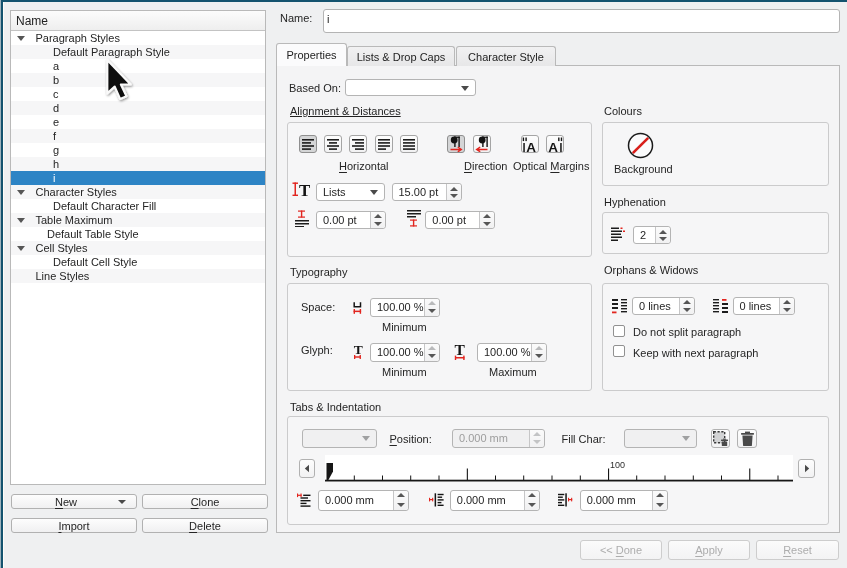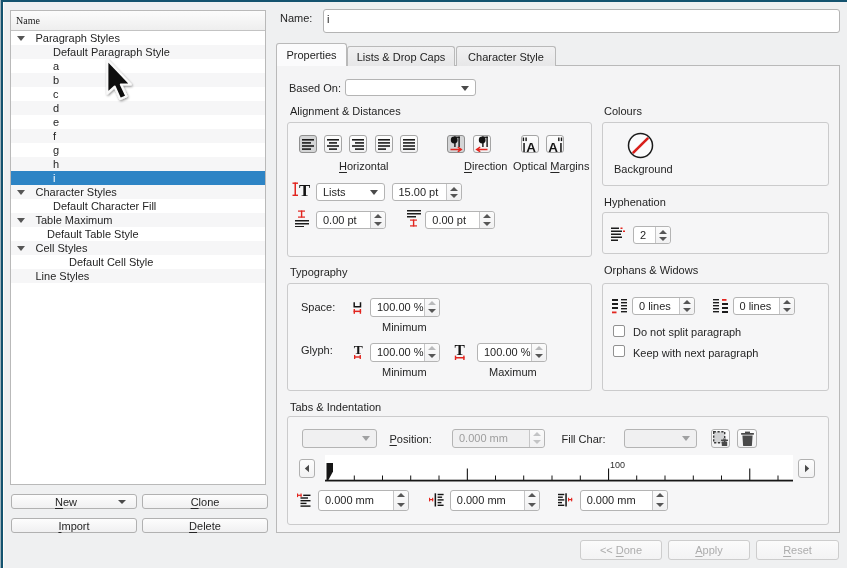--- a/index.html
+++ b/index.html
@@ -7,21 +7,21 @@
 body { position:relative; background:#eff0f1; font-family:"Liberation Sans", sans-serif; color:#232323; overflow:hidden; }
 .abs { position:absolute; }
 
 .btop { left:0; top:0; width:847px; height:2px; background:#14536f; }
 .bleft { left:0; top:0; width:3px; height:568px; background:#14536f; }
 .bleft0 { left:0; top:0; width:1px; height:568px; background:#9fb3bd; }
 .binner { left:3px; top:2px; width:1px; height:566px; background:#fffdf8; }
 
 
 .tree { left:10px; top:10px; width:256px; height:475px; background:#ffffff; border:1px solid #b9b9b9; }
-.thead { left:0; top:0; width:254px; height:20px; background:linear-gradient(#fcfcfc,#eeeeee); border-bottom:1px solid #c3c3c3; font-size:10px; color:#232323; line-height:20px; padding-left:5px;font-family:Liberation Serif, serif; }
+.thead { left:0; top:0; width:254px; height:20px; background:linear-gradient(#fcfcfc,#eeeeee); border-bottom:1px solid #c3c3c3; font-size:12px; color:#232323; line-height:20px; padding-left:5px; }
 .trow { left:1px; width:254px; height:14px; font-size:11px; line-height:14px; color:#252525; }
 .alt { background:#f6f6f7; }
 .sel { background:#2d84c5; color:#ffffff; }
 .exp { position:absolute; left:17px; width:0; height:0; border-left:4.5px solid transparent; border-right:4.5px solid transparent; border-top:5px solid #565656; }
 
 
 .btn { background:linear-gradient(#fdfdfd,#f0f0f1); border:1px solid #b1b1b1; border-radius:3px; font-size:11px; color:#252525; text-align:center; }
 .btn.dis { background:linear-gradient(#fbfbfb,#f3f3f4); border-color:#cdcdcd; color:#adadad; }
 u { text-decoration-thickness:1px; text-underline-offset:2px; }
 
@@ -75,21 +75,21 @@
 <div class="abs trow alt" style="left:11px; top:157px; padding-left:42px;">h</div>
 <div class="abs trow sel" style="left:11px; top:171px; padding-left:42px;">i</div>
 <div class="abs trow alt" style="left:11px; top:185px; padding-left:24.5px;">Character Styles</div>
 <div class="exp" style="top:189.5px;"></div>
 <div class="abs trow" style="left:11px; top:199px; padding-left:42px;">Default Character Fill</div>
 <div class="abs trow alt" style="left:11px; top:213px; padding-left:24.5px;">Table Maximum</div>
 <div class="exp" style="top:217.5px;"></div>
 <div class="abs trow" style="left:11px; top:227px; padding-left:36px;">Default Table Style</div>
 <div class="abs trow alt" style="left:11px; top:241px; padding-left:24.5px;">Cell Styles</div>
 <div class="exp" style="top:245.5px;"></div>
-<div class="abs trow" style="left:27px; top:255px; padding-left:42px;">Default Cell Style</div>
+<div class="abs trow" style="left:11px; top:255px; padding-left:42px;">Default Cell Style</div>
 <div class="abs trow alt" style="left:11px; top:269px; padding-left:24.5px;">Line Styles</div>
 
 <div class="abs btn" style="left:11px; top:494px; width:126px; height:15px; line-height:14px; padding-right:16px;"><u>N</u>ew</div>
 <div class="abs" style="left:118px; top:500px; width:0; height:0; border-left:4px solid transparent; border-right:4px solid transparent; border-top:4.5px solid #4a4a4a;"></div>
 <div class="abs btn" style="left:142px; top:494px; width:126px; height:15px; line-height:14px;"><u>C</u>lone</div>
 <div class="abs btn" style="left:11px; top:518px; width:126px; height:15px; line-height:14px;"><u>I</u>mport</div>
 <div class="abs btn" style="left:142px; top:518px; width:126px; height:15px; line-height:14px;"><u>D</u>elete</div>
 
 <div class="abs lbl" style="left:280px; top:11.5px;">Name:</div>
 <div class="abs field" style="left:323px; top:9px; width:517px; height:24px;"></div>
@@ -98,21 +98,21 @@
 <div class="abs tframe"></div>
 <div class="abs tabactive">Properties</div>
 <div class="abs tabi" style="left:347px; width:108px;">Lists &amp; Drop Caps</div>
 <div class="abs tabi" style="left:456px; width:100px;">Character Style</div>
 
 <div class="abs lbl" style="left:289px; top:82px;">Based On:</div>
 <div class="abs inp" style="left:345px; top:79px; width:131px; height:17px;">
     <span class="cmbar"></span>
   </div>
 
-<div class="abs gbt" style="left:290px; top:105px;">Alignment &amp; Distances</div>
+<div class="abs gbt" style="left:290px; top:105px;text-decoration:underline;">Alignment &amp; Distances</div>
 <div class="abs gb" style="left:287px; top:122px; width:305px; height:135px;"></div>
 <div class="abs tb on" style="left:298.5px; top:135px; width:18px; height:18px; display:flex; align-items:center; justify-content:center;">
     <svg width="12" height="11" style="display:block">
       <rect x="0" y="0.00" width="12" height="1.6" fill="#1c1c1c"></rect>
       <rect x="0" y="3.10" width="9" height="1.6" fill="#1c1c1c"></rect>
       <rect x="0" y="6.20" width="12" height="1.6" fill="#1c1c1c"></rect>
       <rect x="0" y="9.30" width="9" height="1.6" fill="#1c1c1c"></rect>
     </svg>
   </div>
 <div class="abs tb" style="left:323.6px; top:135px; width:18px; height:18px; display:flex; align-items:center; justify-content:center;">

